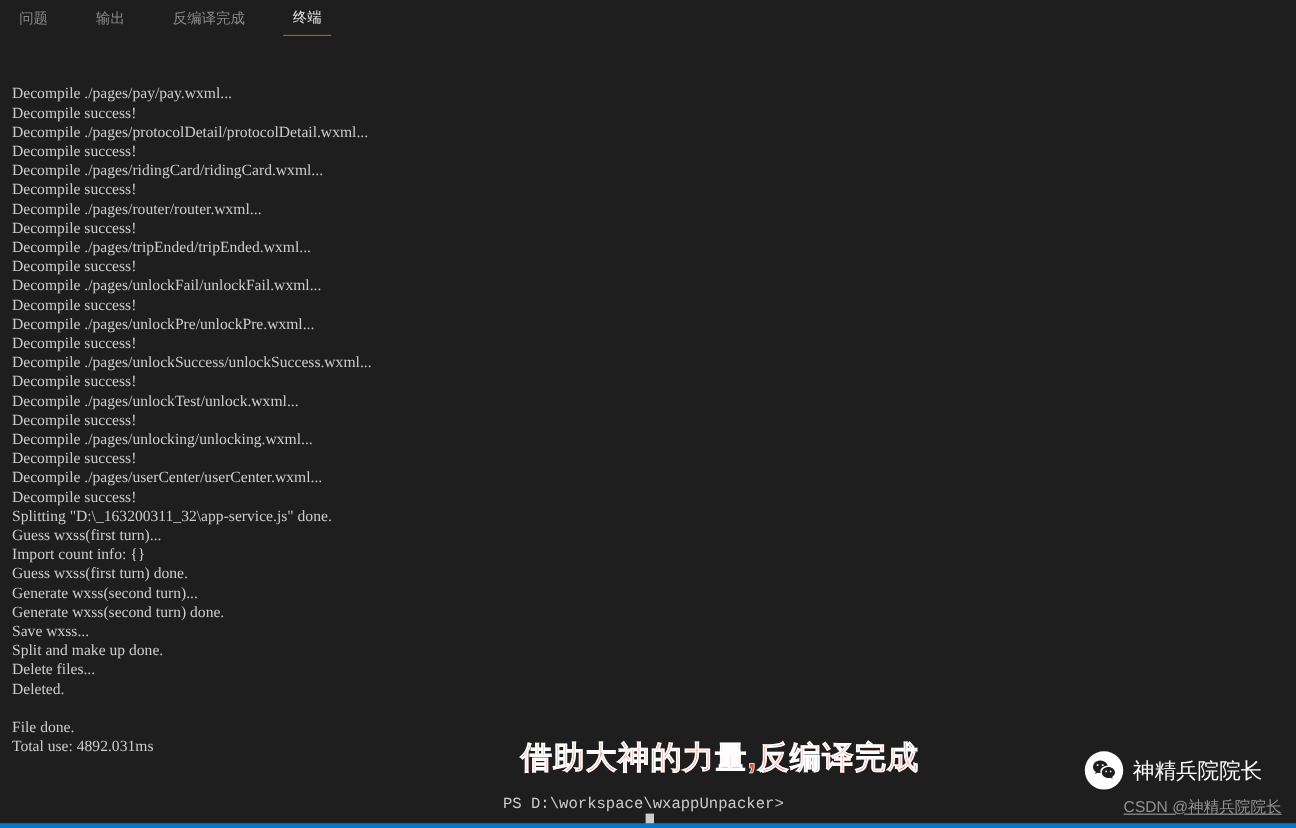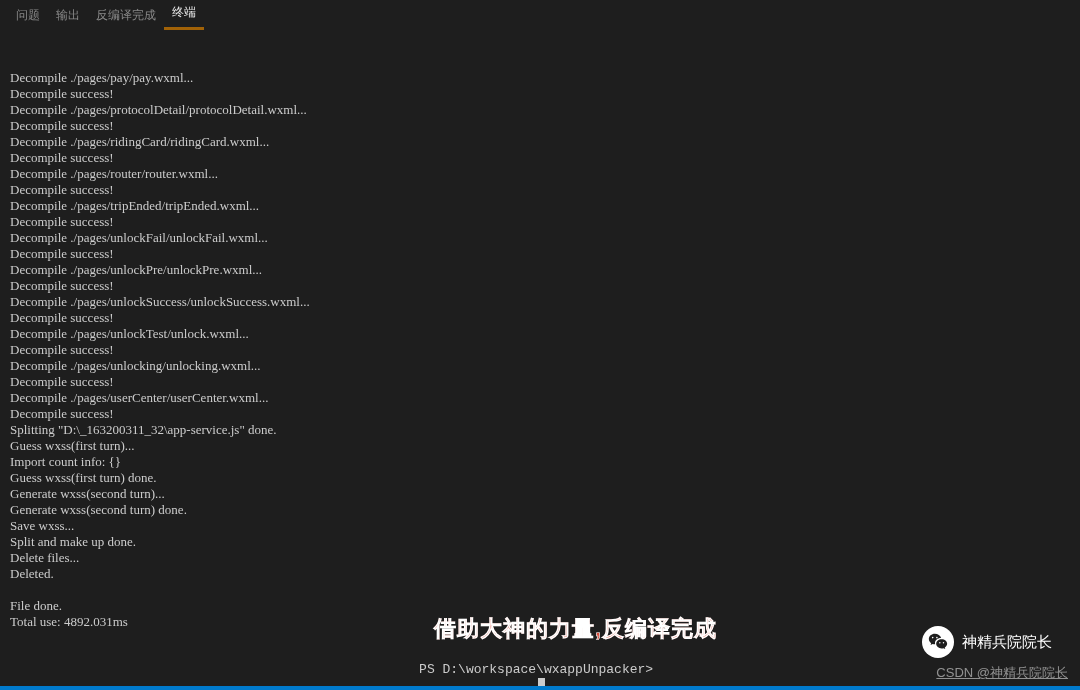--- a/index.html
+++ b/index.html
@@ -1,27 +1,28 @@
 <!DOCTYPE html>
 <html><head>
 <meta charset="utf-8">
 <style>
   * { margin: 0; padding: 0; box-sizing: border-box; }
   html, body { width: 1080px; height: 690px; overflow: hidden; background: #1e1e1e; font-family: "Microsoft YaHei", Consolas, monospace; }
   .tabs {
     display: flex;
-    align-items: flex-end;
+    align-items: center;
     height: 30px;
     padding: 0 8px;
     background: #1e1e1e;
     font-size: 12px;
     color: #888;
+    gap: 24px;
   }
   .tab { padding: 6px 8px; cursor: pointer; }
-  .tab.active { color: #e8e8e8; border-bottom: 3px solid #a16207; }
+  .tab.active { color: #e8e8e8; border-bottom: 1px solid #a16207; }
   .terminal {
     position: relative;
     padding: 8px 10px 0 10px;
     font-family: Consolas, "Courier New", monospace;
     font-size: 13px;
     line-height: 16px;
     color: #cccccc;
     white-space: pre;
   }
   .line { height: 16px; font-family: Liberation Serif, serif; }
@@ -30,37 +31,37 @@
     display: inline-block;
     width: 7px;
     height: 14px;
     background: #cccccc;
     margin-left: 2px;
   }
   .overlay-caption {
     position: absolute;
     left: 434px;
     top: 614px;
-    font-size: 22px;
+    font-size: 26px;
     font-weight: 600;
     color: #d84a3a;
     -webkit-text-stroke: 0.6px #fff;
     letter-spacing: 1px;
     font-family: "Microsoft YaHei", sans-serif;
     pointer-events: none;
   }
   .wechat-badge {
     position: absolute;
     right: 28px;
     bottom: 32px;
     display: flex;
     align-items: center;
     gap: 8px;
     color: #fff;
-    font-size: 15px;
+    font-size: 18px;
     font-family: "Microsoft YaHei", sans-serif;
     pointer-events: none;
   }
   .wechat-icon {
     width: 32px; height: 32px;
     border-radius: 50%;
     background: #fff;
     display: flex; align-items: center; justify-content: center;
   }
   .wechat-icon svg { width: 22px; height: 22px; }

